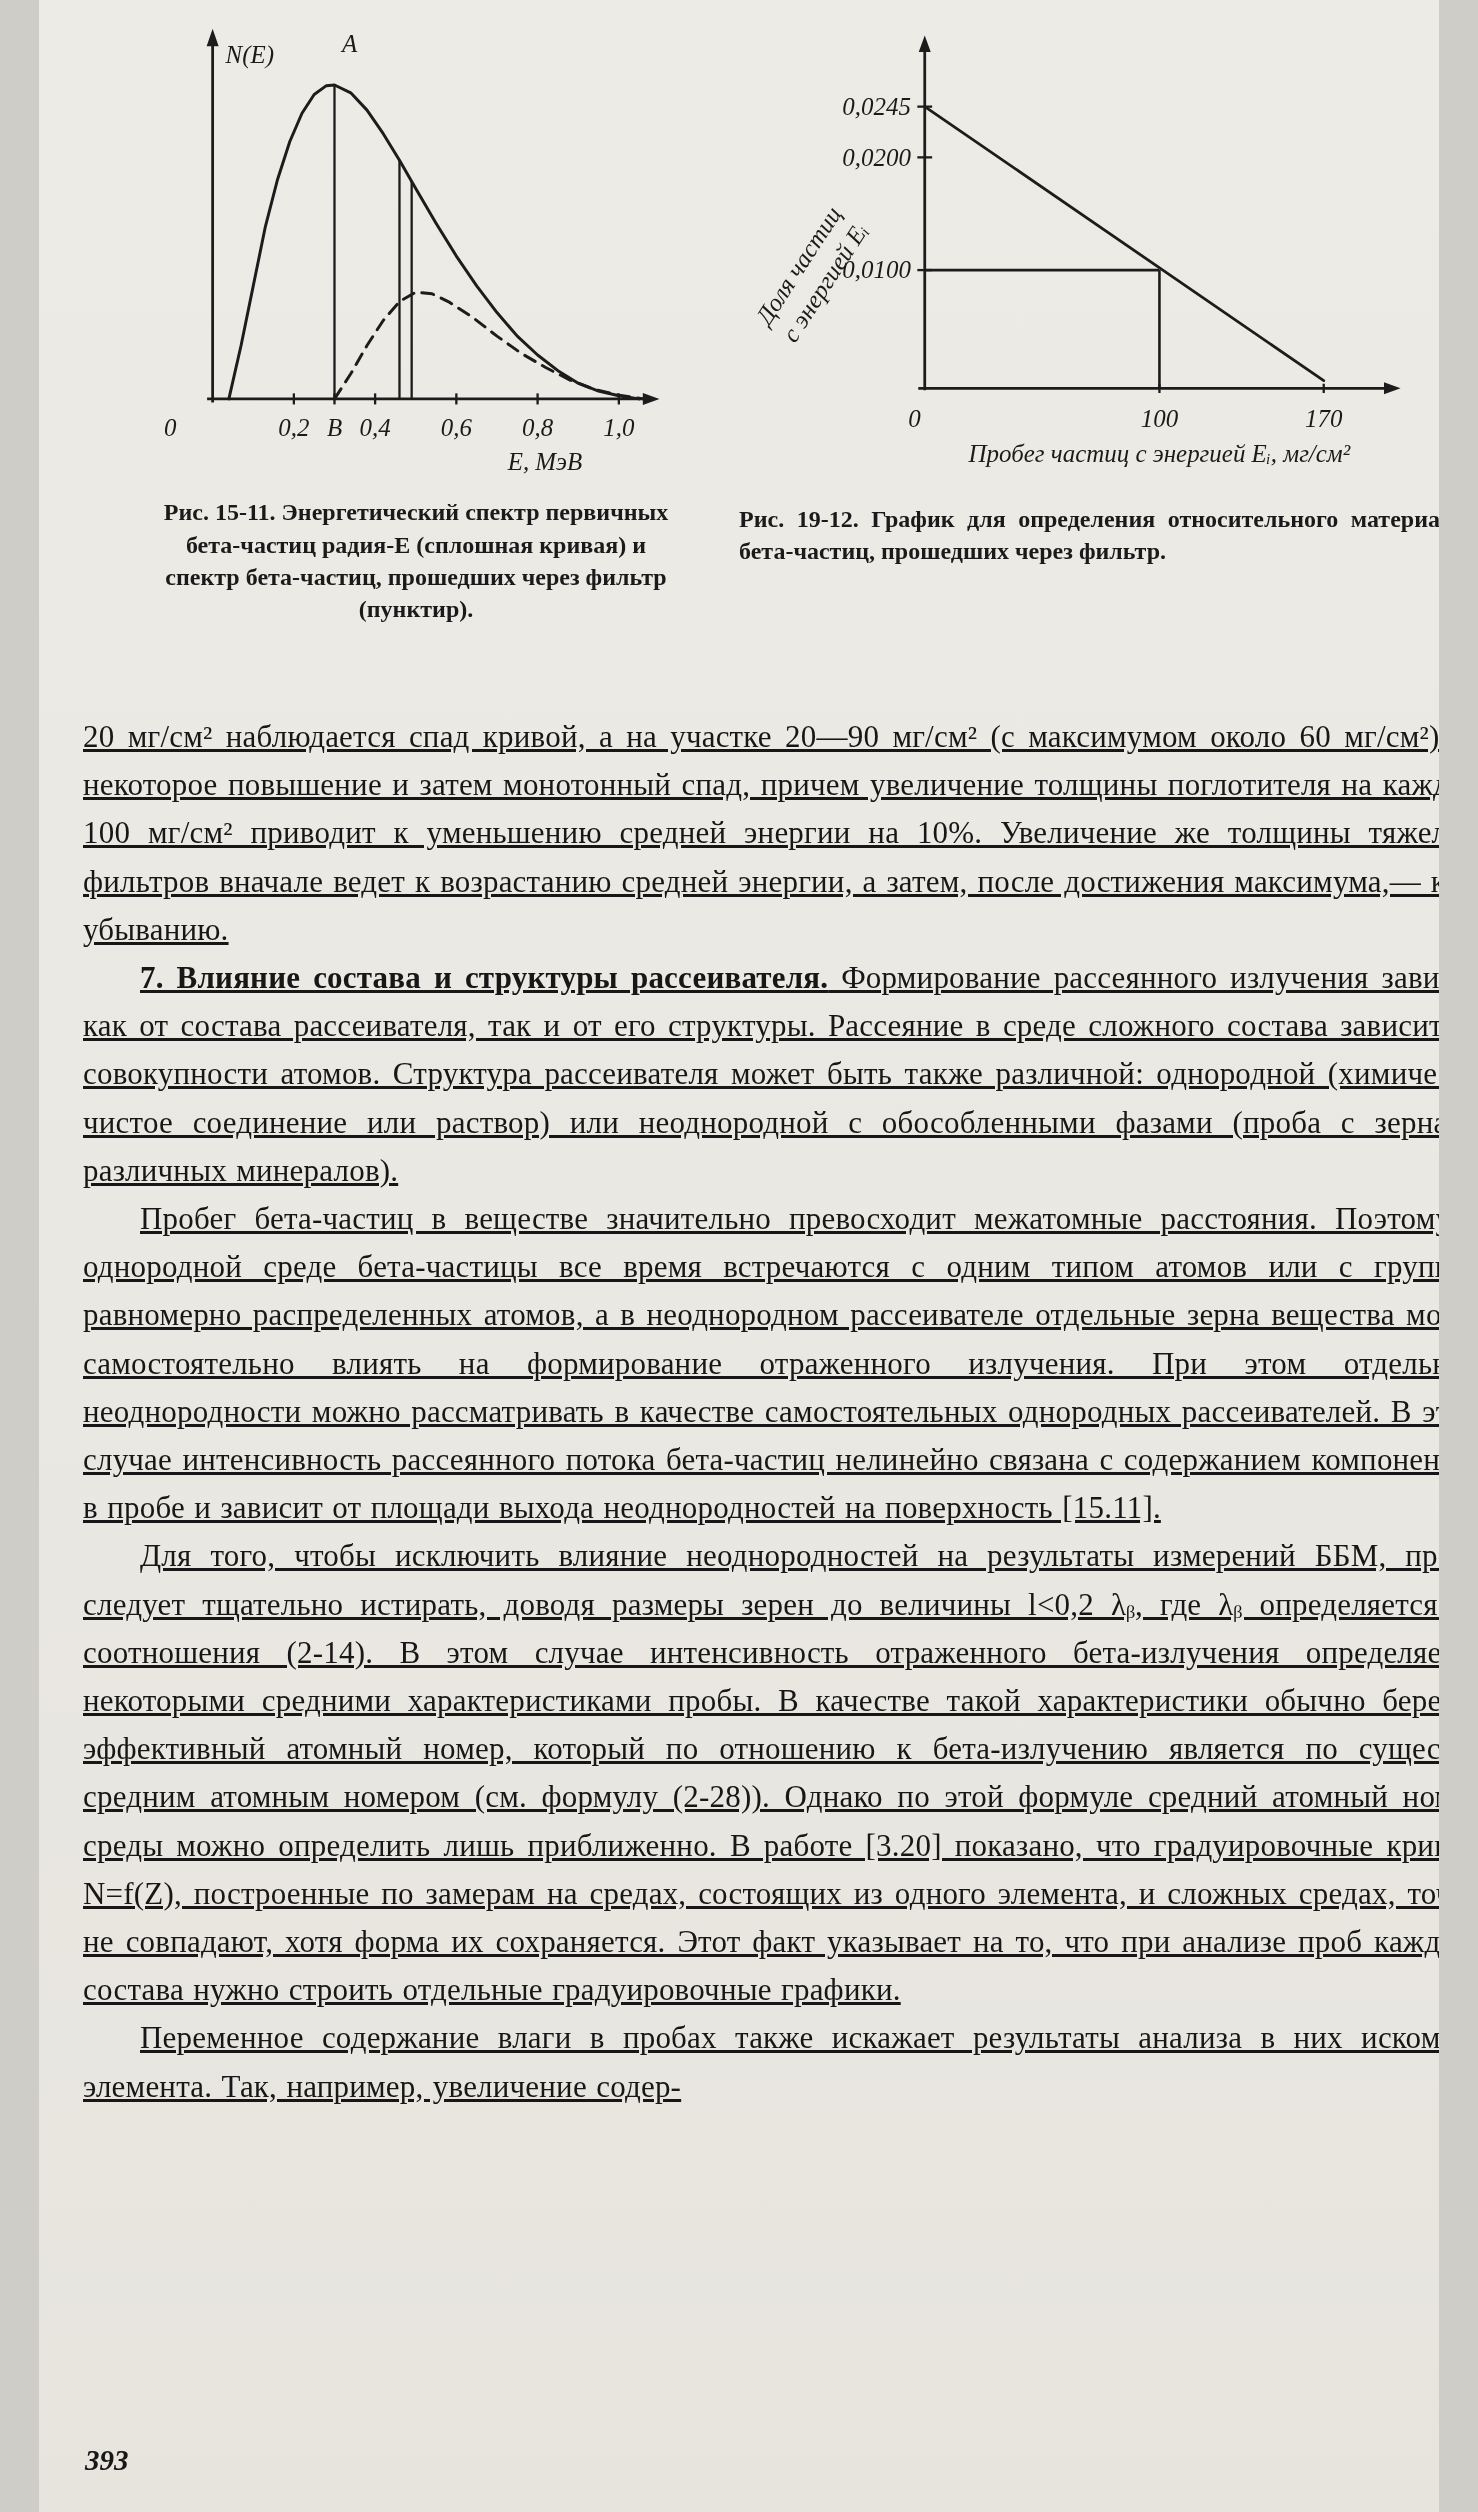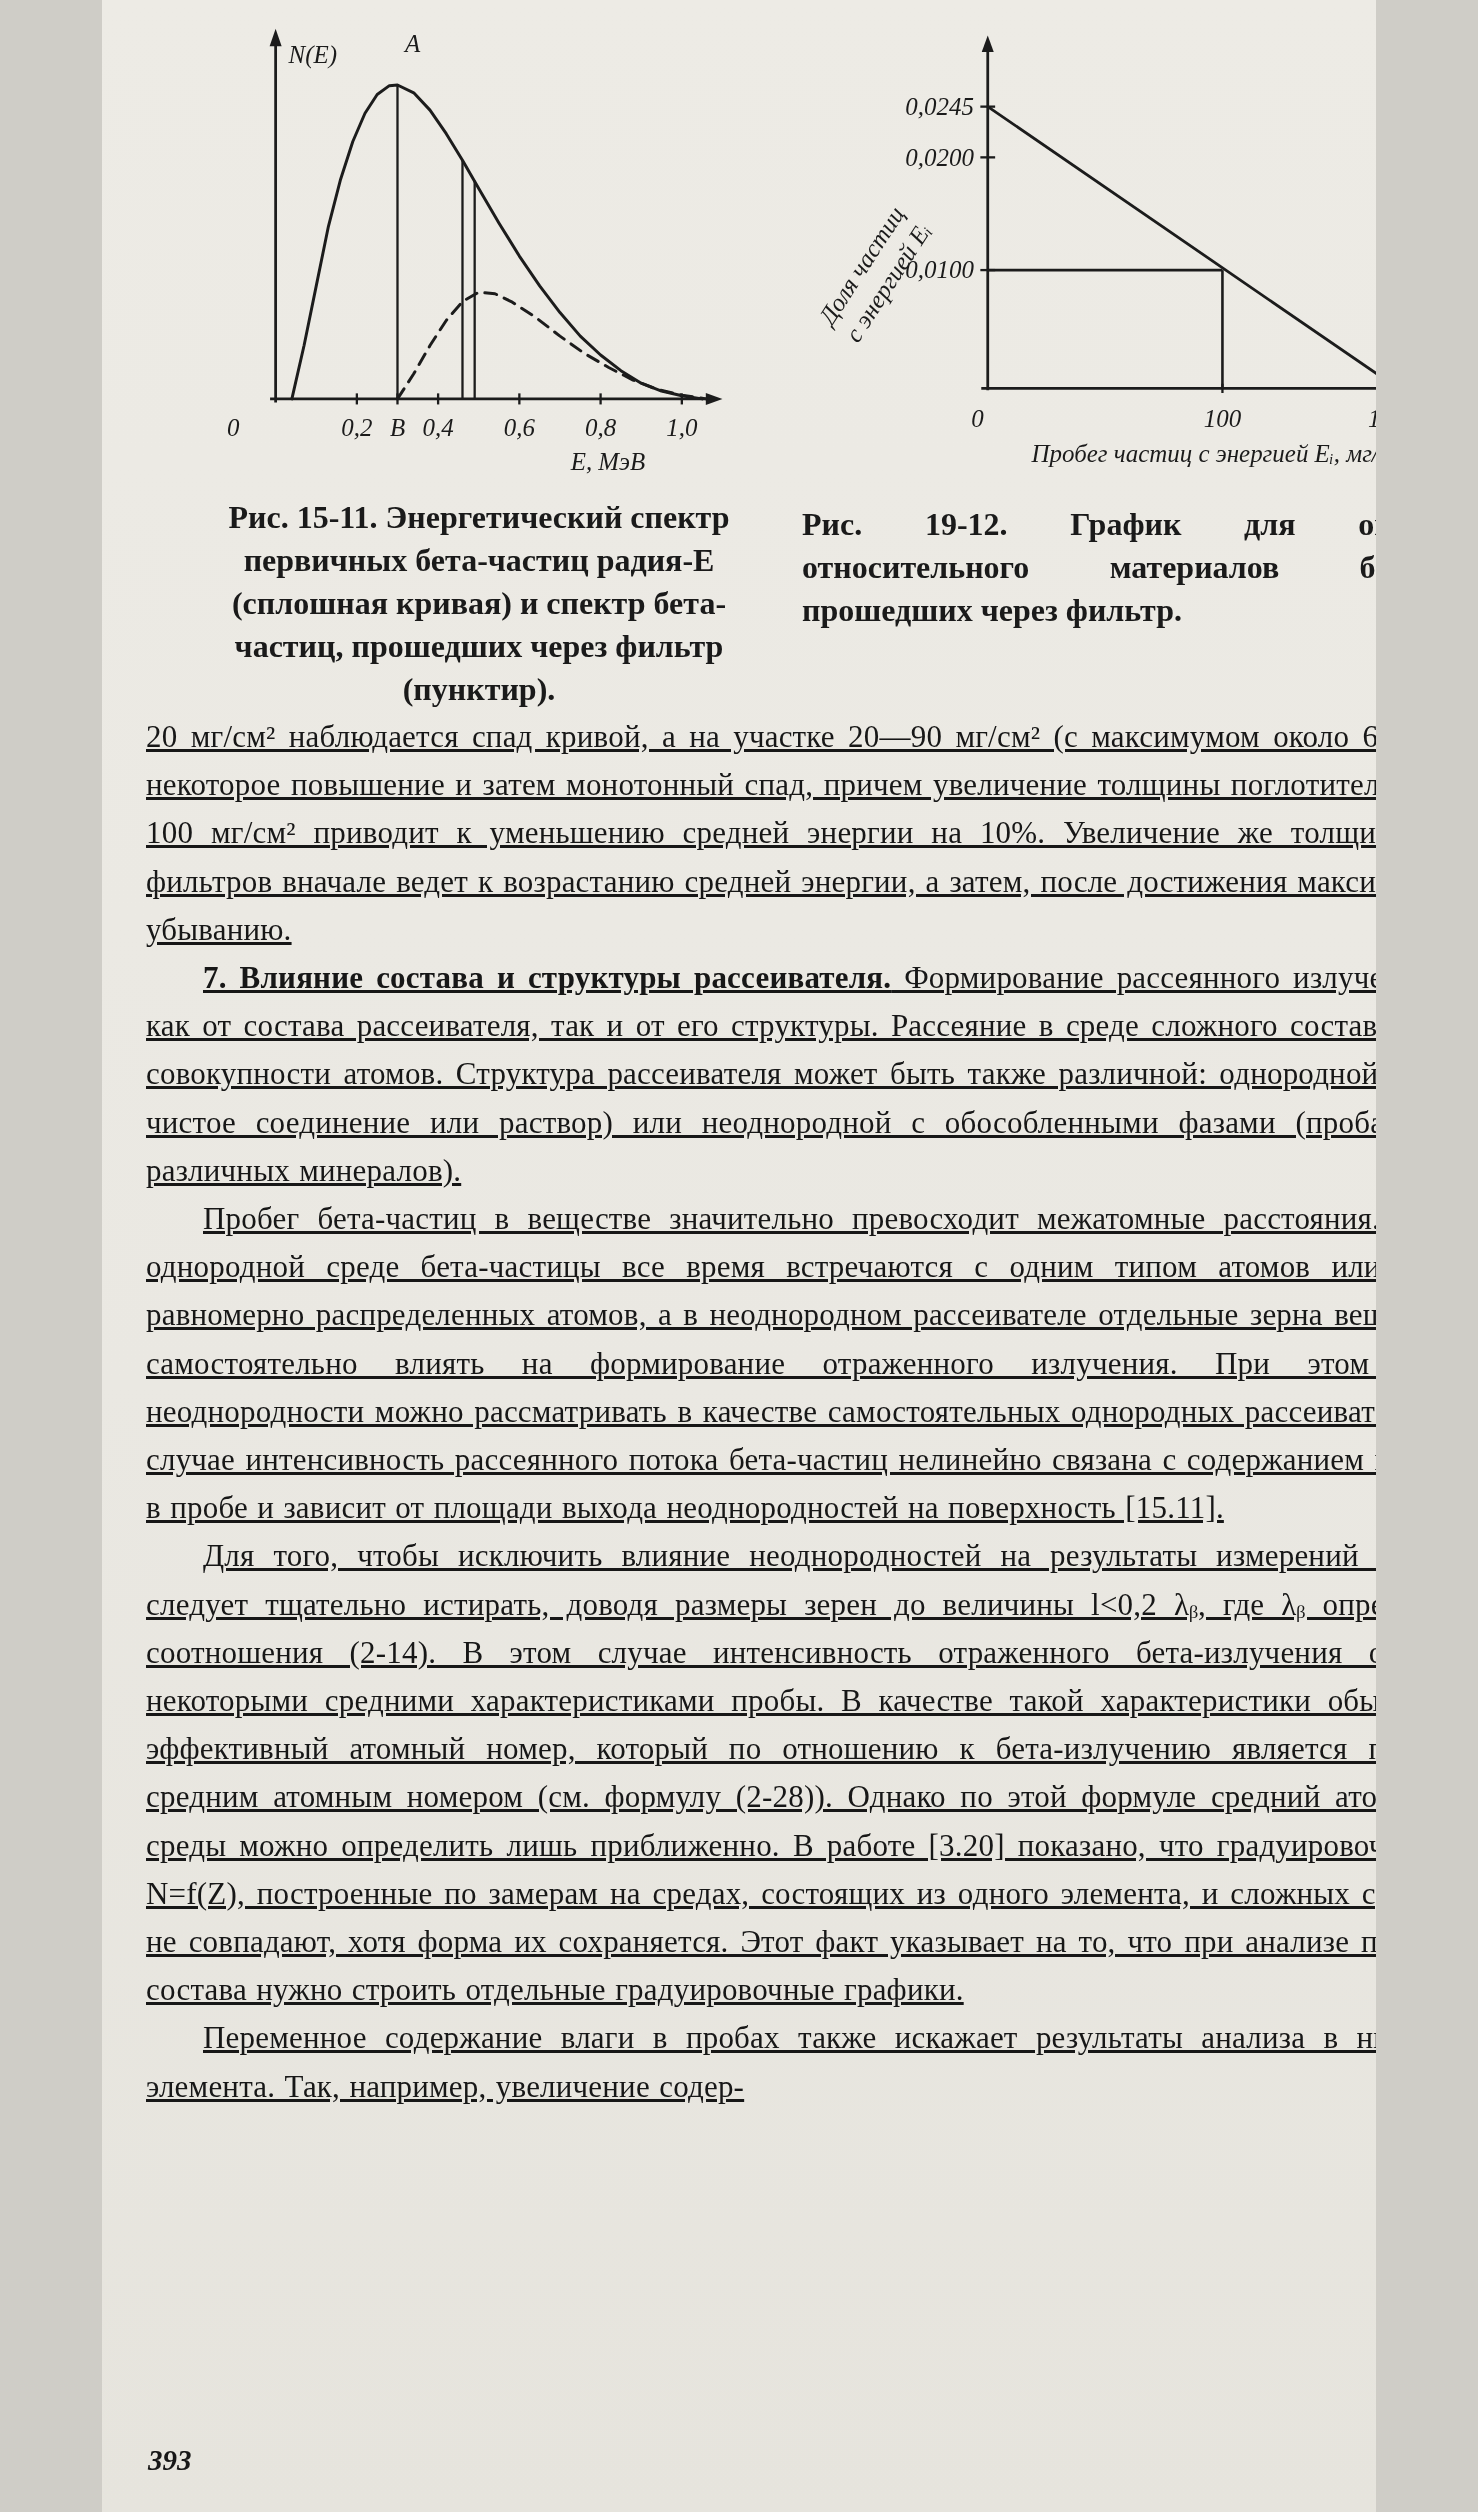--- a/index.html
+++ b/index.html
@@ -1,27 +1,27 @@
 <!DOCTYPE html>
 <html style="font-size:15px"><head>
 <meta charset="utf-8">
 <style>
   html,body{margin:0;padding:0;background:#cfcdc7;}
   .page{
-    position:relative;width:1274px;height:2512px;margin:0 auto;overflow:hidden;
+    position:relative;width:1400px;height:2512px;margin:0 auto;overflow:hidden;
     background:linear-gradient(180deg,#edebe5 0%,#eae8e2 55%,#e6e4dd 100%);
     font-family:"Liberation Serif","DejaVu Serif",serif;color:#171717;
   }
   figure{margin:0;padding:0;}
   .fig-wrap{position:absolute;}
   .fig1-wrap{left:109px;top:20.3px;width:536px;}
   .fig2-wrap{left:700px;top:28px;width:739px;}
   svg{display:block;}
   .cht{font-family:"Liberation Serif","DejaVu Serif",serif;font-style:italic;fill:#1b1b1b;font-size:27px;}
-  .caption{font-size:32px;font-weight:bold;line-height:1.34;color:#1a1a1a;}
+  .caption{font-size:24px;font-weight:bold;line-height:1.34;color:#1a1a1a;}
   .caption-1{margin-top:9.2px;padding:0 13px;text-align:center;}
   .caption-2{margin-top:13px;text-align:justify;}
   .body-text{
     position:absolute;left:44px;top:713px;width:1401px;
     font-size:31px;line-height:1.555;text-align:justify;
     letter-spacing:0.2px;word-spacing:1.4px;
   }
   .body-text p{margin:0;text-indent:57px;text-decoration:underline;}
   .body-text p.cont{text-indent:0;}
   .para-lead{font-weight:bold;}

